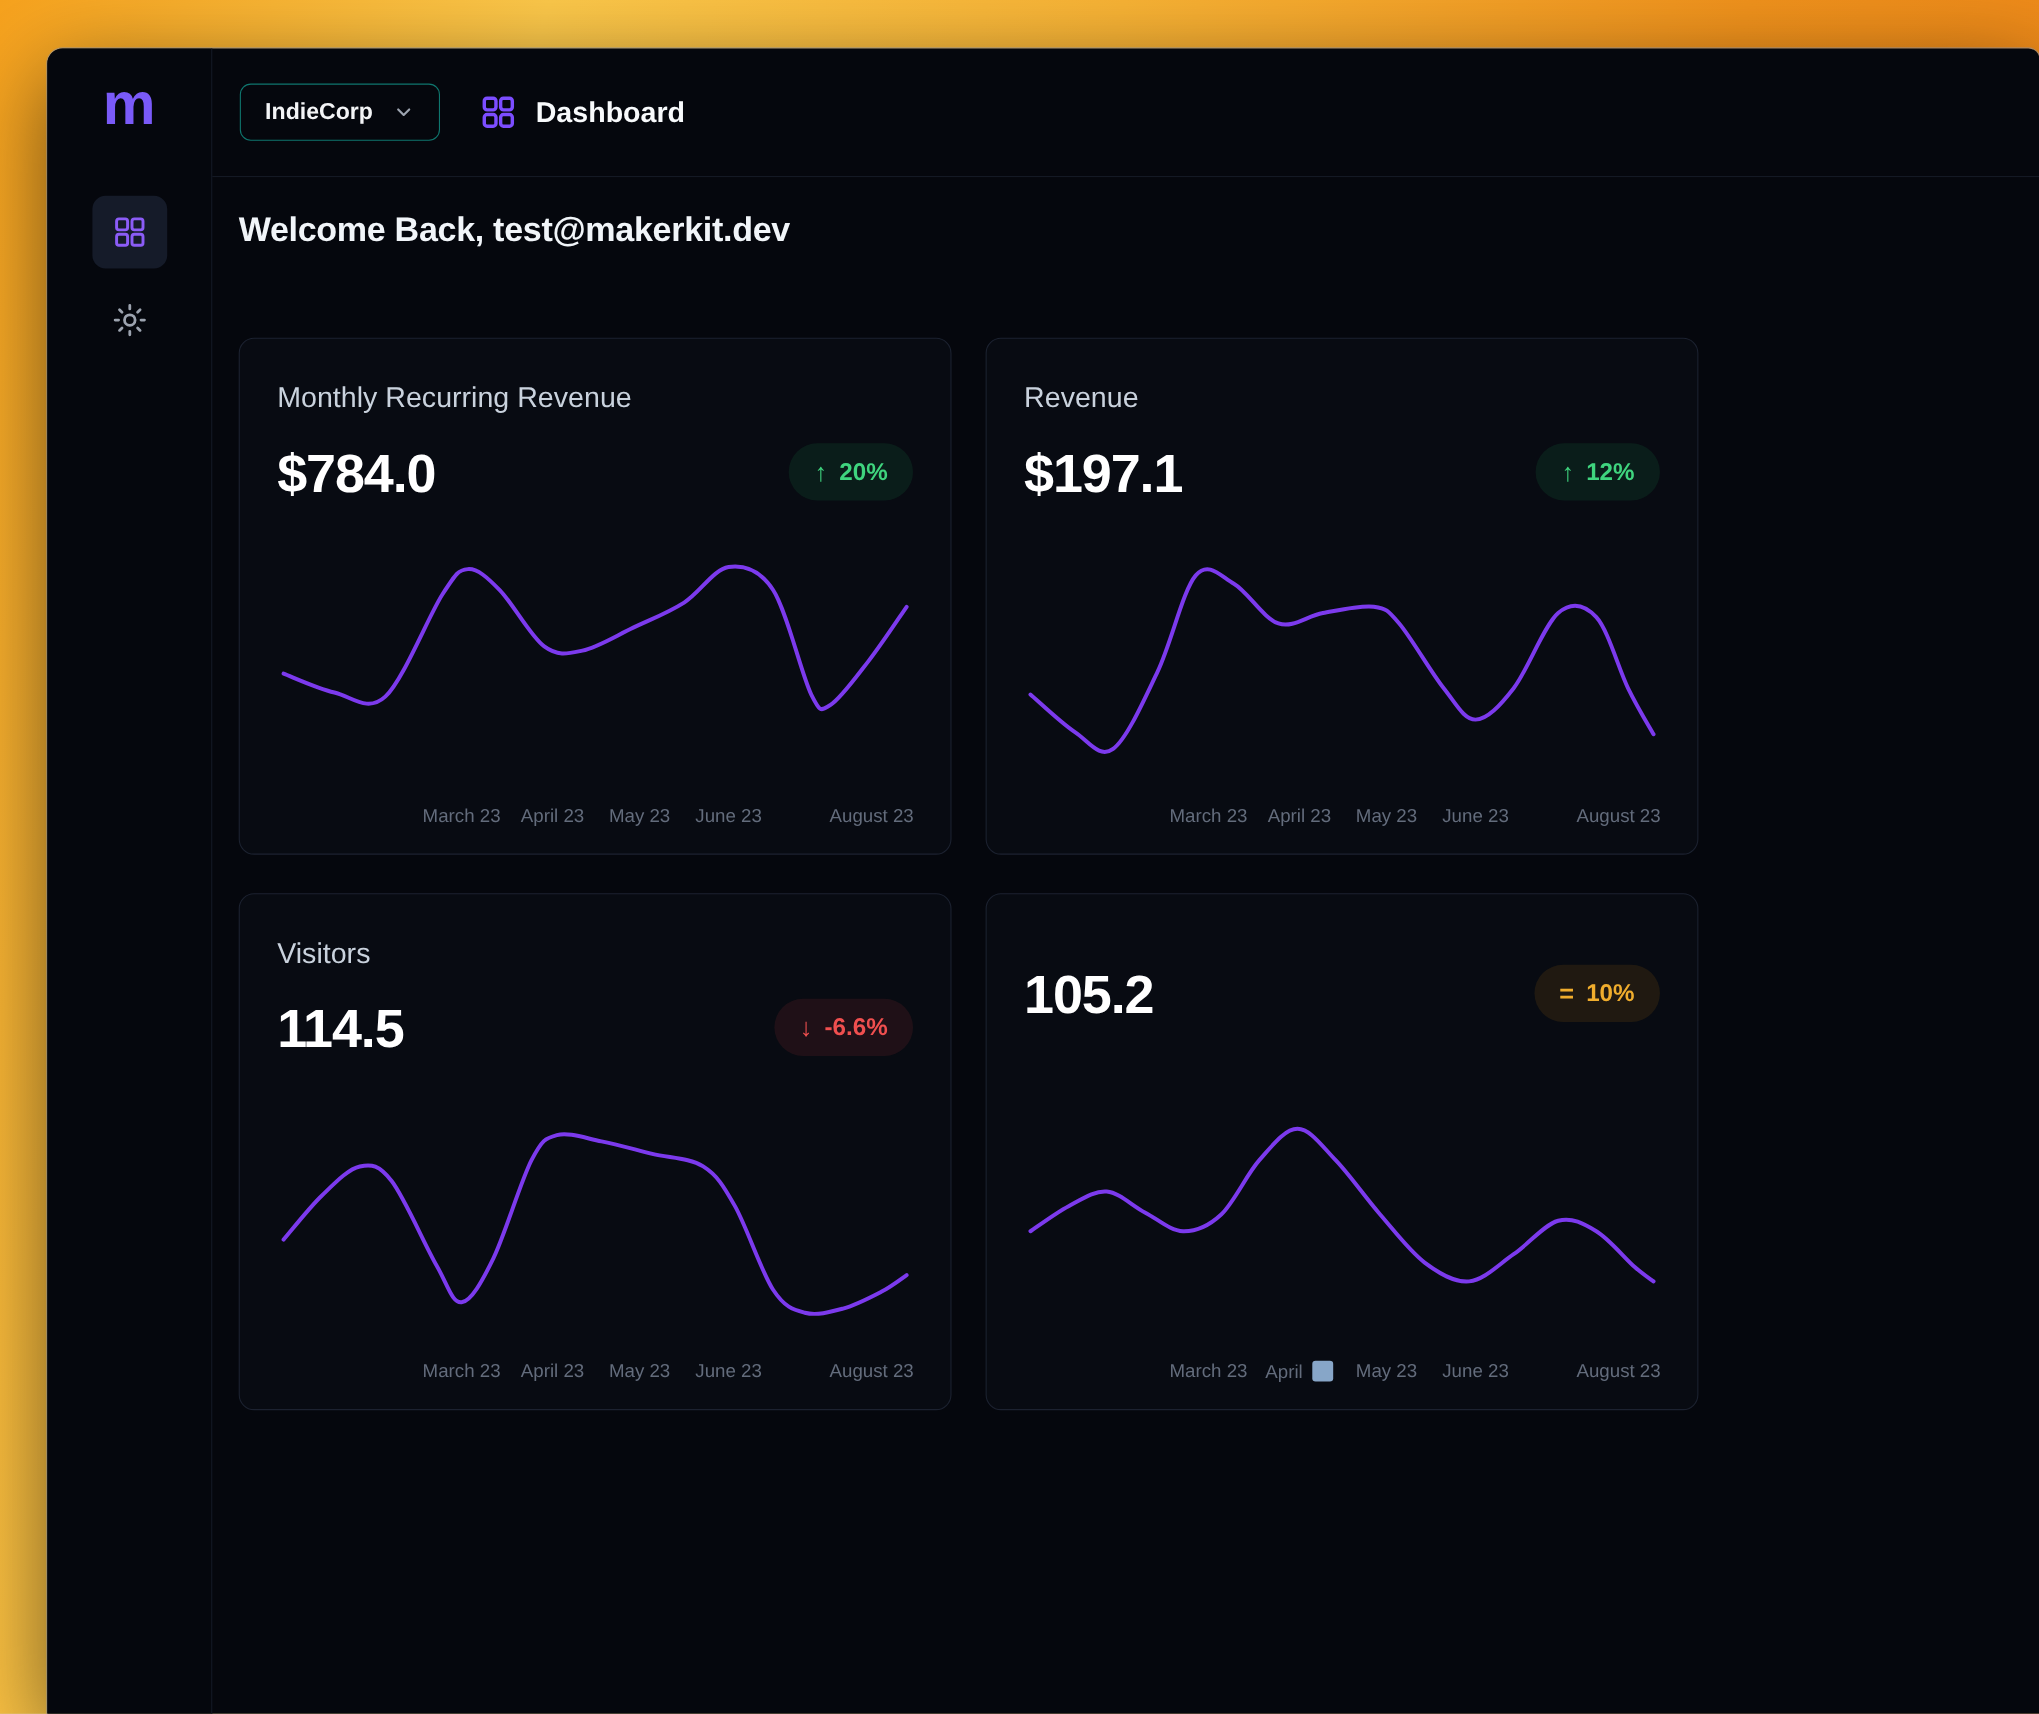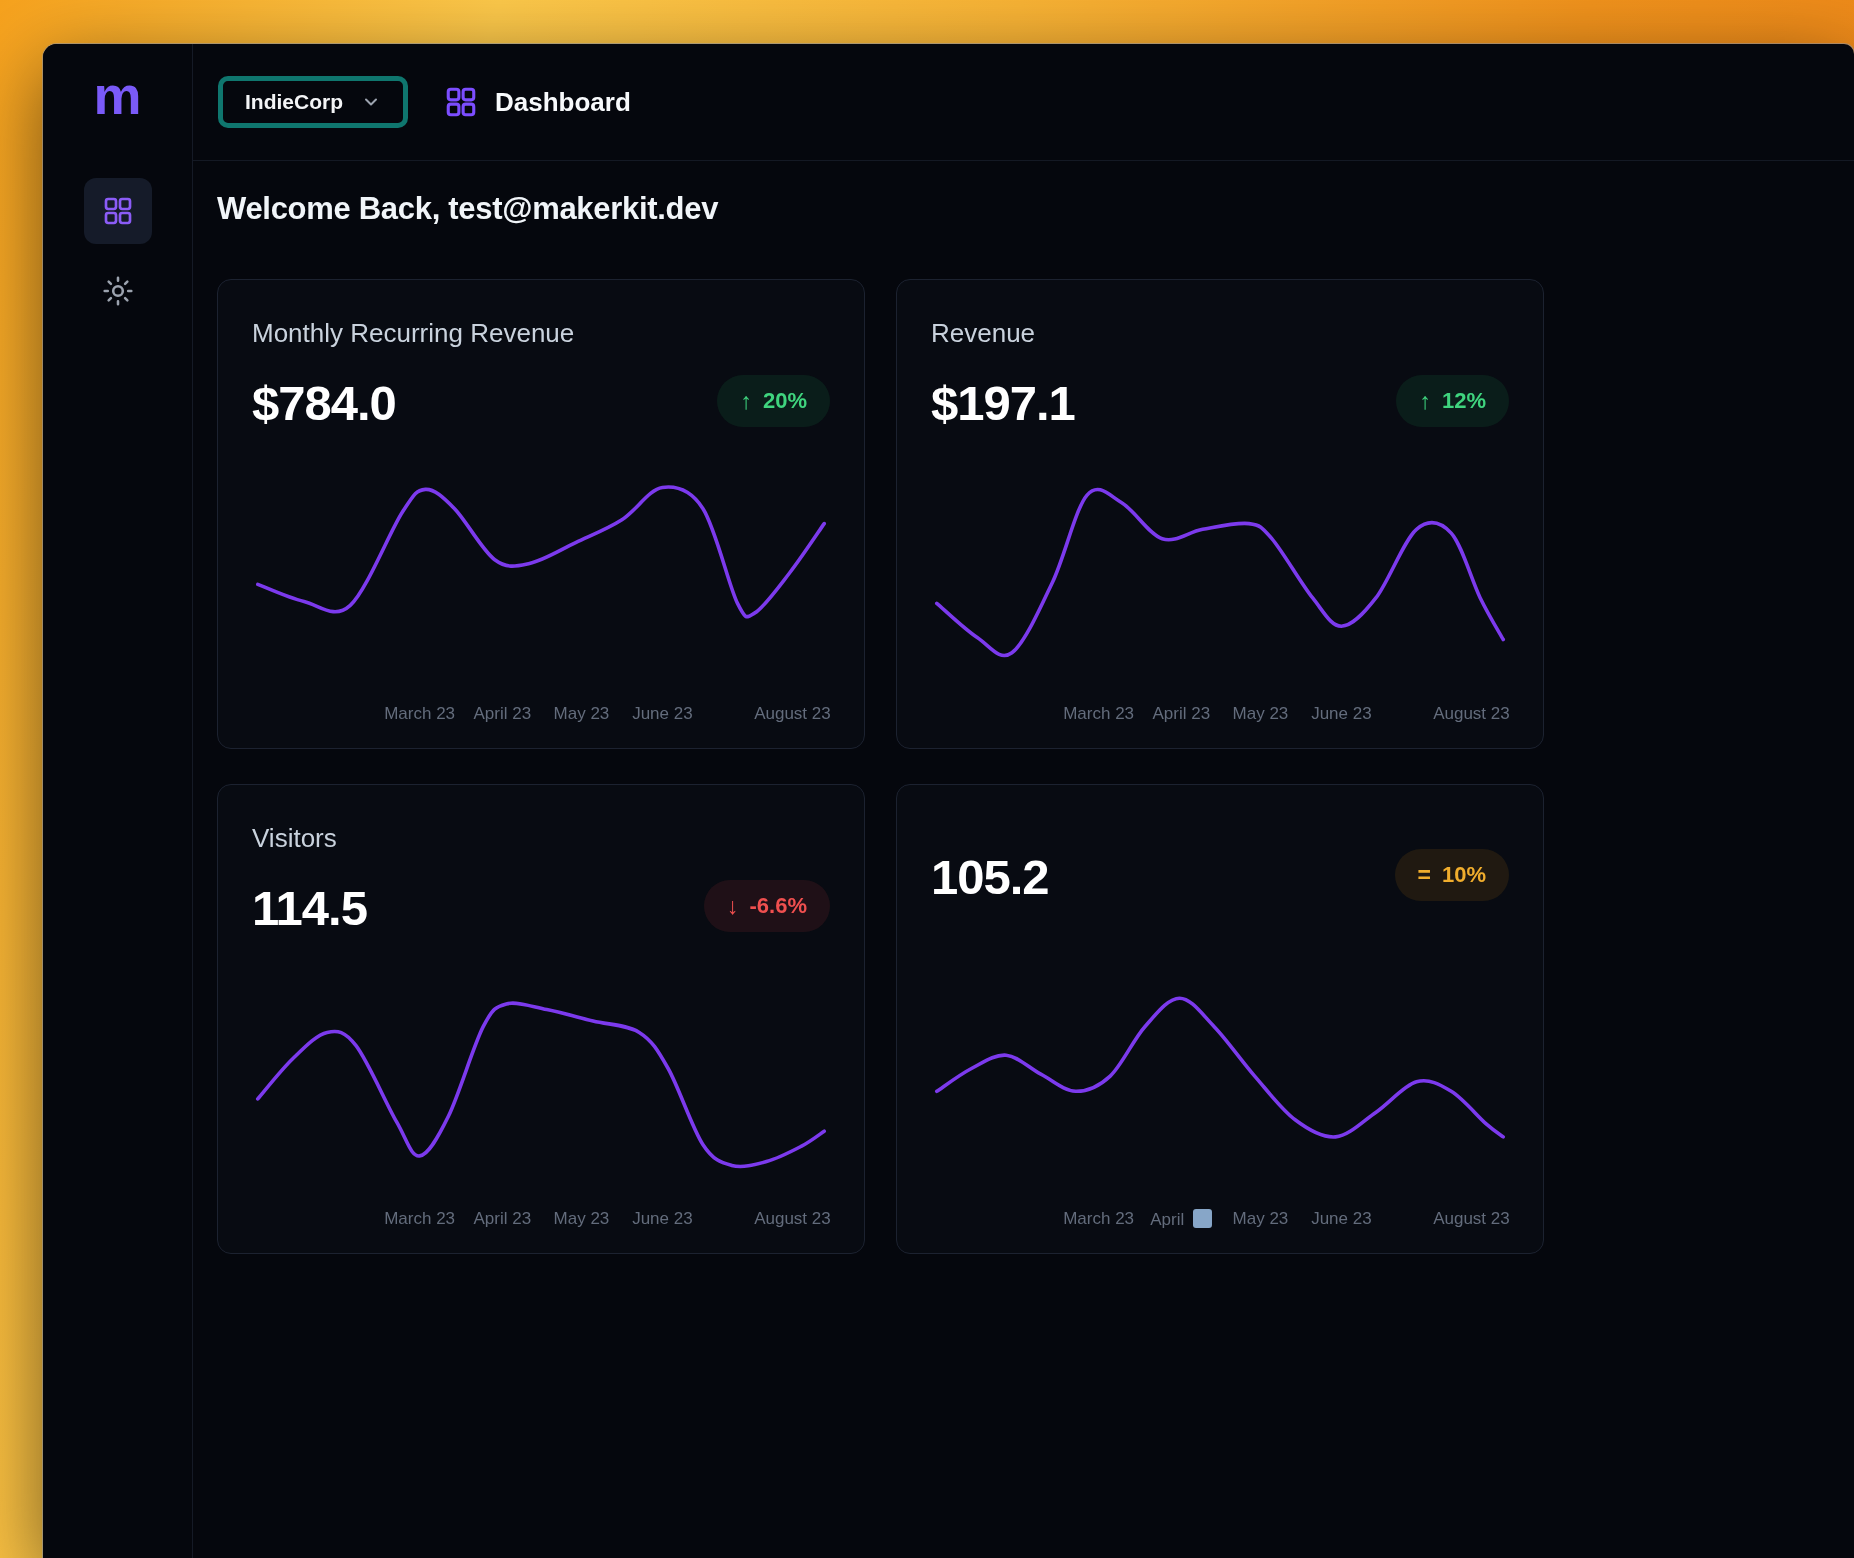--- a/index.html
+++ b/index.html
@@ -33,32 +33,32 @@
   
   .main { flex:1; display:flex; flex-direction:column; min-width:0; }
   .topbar {
     height:117px; flex:0 0 117px;
     border-bottom:1px solid #141924;
     display:flex; align-items:center; padding-left:25px; gap:36px;
   }
   .org-btn {
     display:flex; align-items:center; gap:18px;
     height:52px; padding:0 22px;
-    border:5px solid #0f766e; border-radius:10px;
+    border:1px solid #0f766e; border-radius:10px;
     background:transparent; color:#f3f4f6;
     font-size:21px; font-weight:600; font-family:inherit; cursor:pointer;
   }
   .page-head { display:flex; align-items:center; gap:17px; }
   .page-title { font-size:26px; font-weight:600; color:#f8fafc; }
   
   .content { padding:30px 24px 0 24px; flex:1; overflow:hidden; }
   .welcome-title { font-size:31px; font-weight:700; color:#f1f5f9; letter-spacing:-.3px; }
   .welcome-sub { font-size:24px; color:#8b94a3; margin-top:12px; font-weight:400; }
   .grid {
-    margin-top:52px;
+    margin-top:80px;
     display:grid; grid-template-columns:648px 648px; gap:35px 31px;
   }
   .card {
     height:470px;
     border:1px solid #1c2230; border-radius:14px;
     background:#080b12;
     padding:38px 34px 0 34px;
     position:relative;
   }
   .card-title { font-size:26px; font-weight:500; color:#c9d2dd; }

